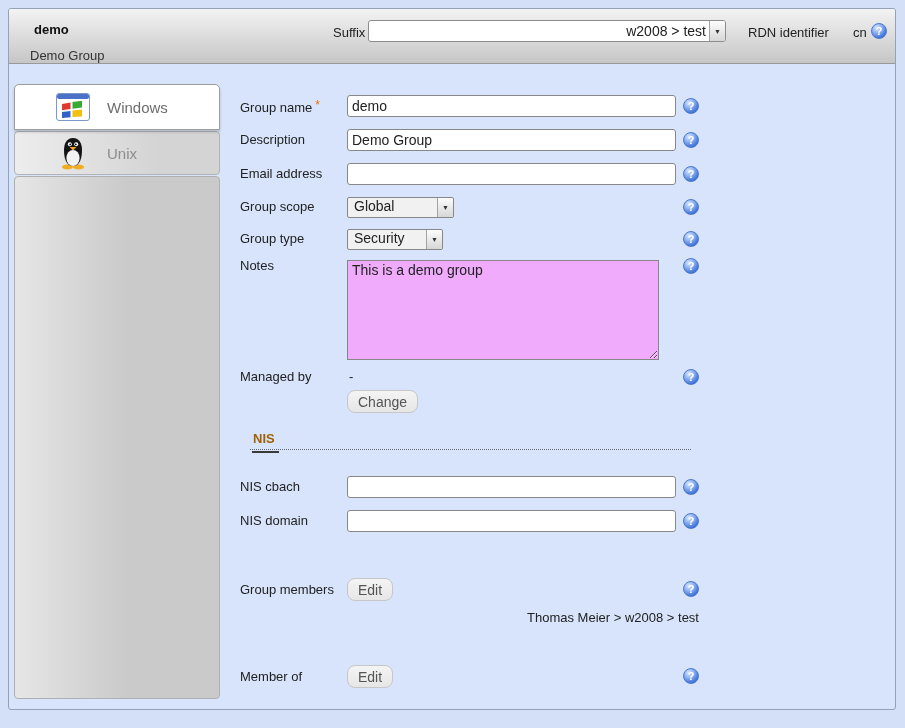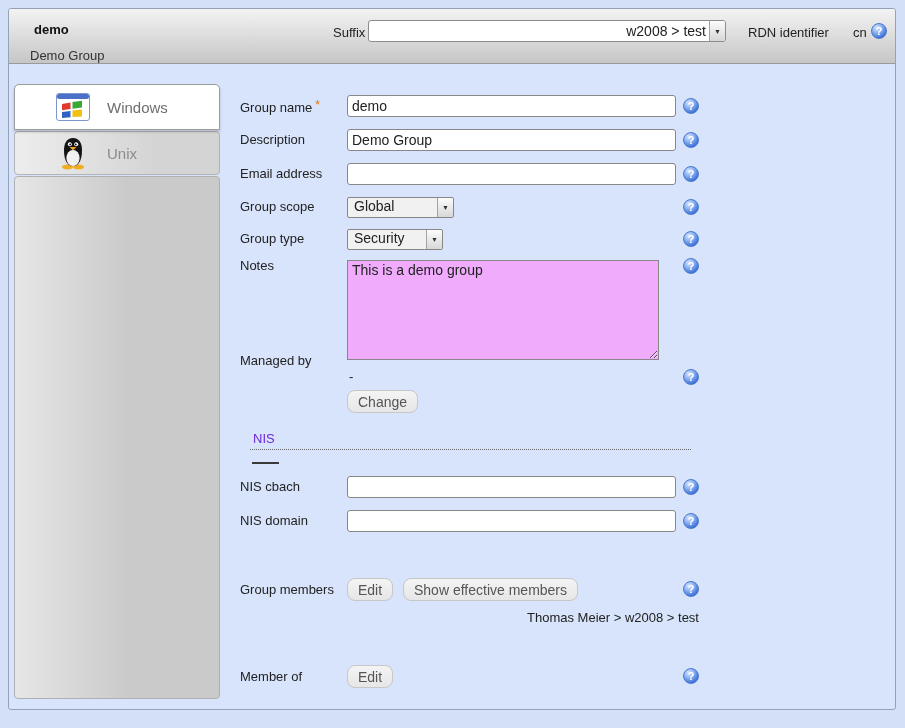--- a/index.html
+++ b/index.html
@@ -66,21 +66,21 @@
     position:absolute;top:92px;left:0;width:206px;height:523px;box-sizing:border-box;
     background:linear-gradient(to right,#e6e6e6,#cacaca 55%);
     border:1px solid #b0b0b0;border-radius:4px;
   }
   .tab-label{font-size:15px;color:#6e6e6e;}
   .tab-unix .tab-label{color:#8c8c8c;}
   .tab-icon{width:36px;height:32px;display:flex;align-items:center;justify-content:center;}
   
   .flabel{position:absolute;left:231px;font-size:13px;color:#222;white-space:nowrap;}
   .l1{top:89px}.l2{top:123px}.l3{top:157px}.l4{top:190px}.l5{top:222px}.l6{top:249px}
-  .l7{top:344px}.l8{top:470px}.l9{top:504px}.l10{top:573px}.l11{top:660px}
+  .l7{top:360px}.l8{top:470px}.l9{top:504px}.l10{top:573px}.l11{top:660px}
   .req{color:#f07000;font-size:12px;vertical-align:3px;margin-left:3px;}
   .tinput{
     position:absolute;left:338px;width:329px;height:22px;box-sizing:border-box;
     border:1px solid #878787;border-radius:3px;background:#fff;
     font-size:14px;font-family:inherit;color:#222;padding:1px 4px;outline:none;
   }
   .i1{top:86px}.i2{top:120px}.i3{top:154px}.i8{top:467px}.i9{top:501px}
   .mockselect{
     position:absolute;left:338px;height:21px;box-sizing:border-box;cursor:default;
     border:1px solid #878787;border-radius:2px;background:#f1f1f1;
@@ -103,22 +103,22 @@
   }
   .btn-change{left:338px;top:381px;}
   .btn-edit-members{left:338px;top:569px;}
   .btn-show-effective{left:394px;top:569px;}
   .btn-edit-memberof{left:338px;top:656px;}
   .section-hdr{
     position:absolute;left:241px;top:420px;width:441px;height:21px;box-sizing:border-box;
     border-bottom:1px dotted #666;
   }
   .sec-title{
-    display:inline-block;font-size:13px;font-weight:normal;color:#6d28d9;
-    border-bottom:2px solid #3a3a3a;padding:0 4px 16px 1px;margin-left:2px;
+    display:inline-block;font-size:13px;font-weight:bold;color:#a16207;
+    border-bottom:2px solid #3a3a3a;padding:0 4px 5px 1px;margin-left:2px;
   }
   .members-list{
     position:absolute;left:338px;top:599px;width:352px;
     text-align:right;font-size:13px;color:#222;line-height:20px;
   }
   .member-item{white-space:nowrap;}
 </style>
 </head>
 <body>
 
@@ -212,21 +212,20 @@
   <span class="flabel l8">NIS cbach</span>
   <input class="tinput i8" type="text" value="" style="">
   <span class="help fh h8">?</span>
 
   <span class="flabel l9">NIS domain</span>
   <input class="tinput i9" type="text" value="" style="">
   <span class="help fh h9">?</span>
 
   <span class="flabel l10">Group members</span>
   <button class="btn btn-edit-members">Edit</button>
-  <button class="btn btn-show-effective">Show effective members</button>
   <span class="help fh h10">?</span>
 
   <div class="members-list">
     <div class="member-item">Thomas Meier &gt; w2008 &gt; test</div>
   </div>
 
   <span class="flabel l11">Member of</span>
   <button class="btn btn-edit-memberof">Edit</button>
   <span class="help fh h11">?</span>
 

